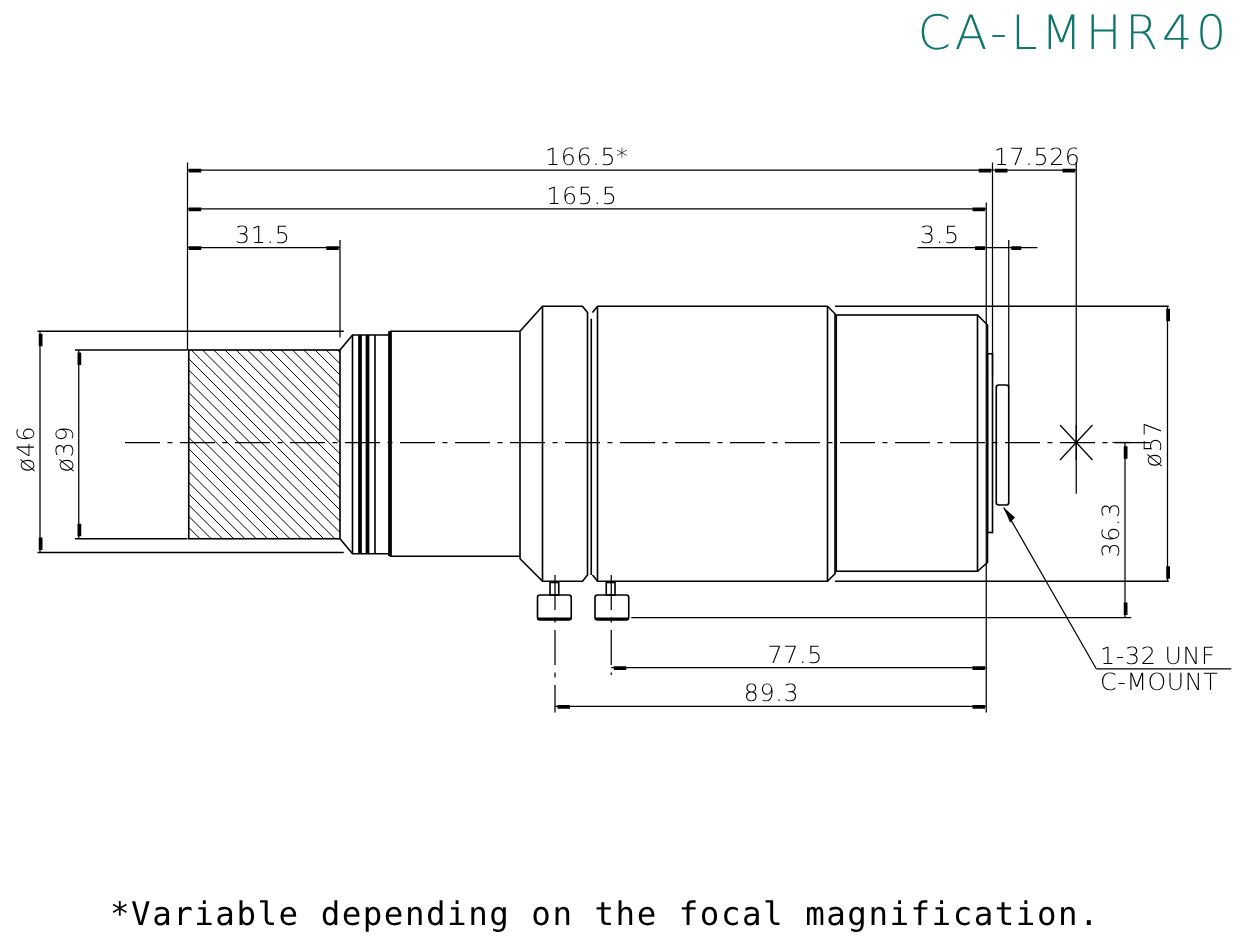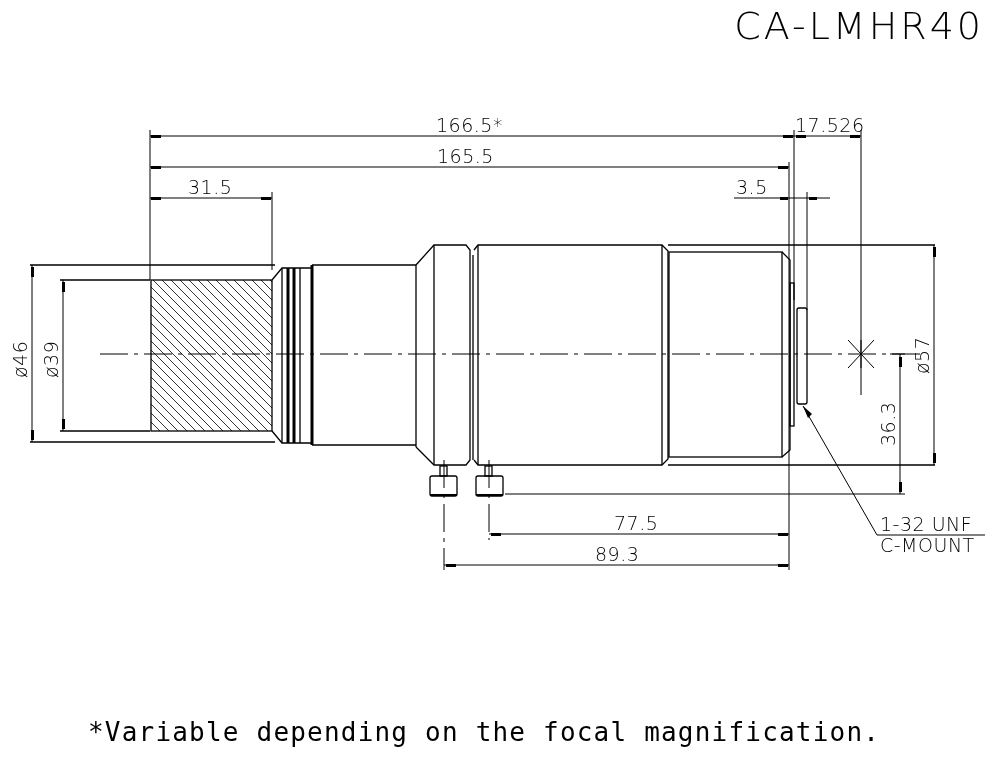--- a/index.html
+++ b/index.html
@@ -8,21 +8,21 @@
   #drawing { position: absolute; left: 0; top: 0; width: 1000px; height: 758px; }
   .ln { stroke: #000; stroke-width: 1.3; fill: none; }
   .thin { stroke: #000; stroke-width: 1; fill: none; }
   .thick { stroke: #000; stroke-width: 3; fill: none; }
   .center { stroke: #000; stroke-width: 1; fill: none; stroke-dasharray: 28 6 4 6; }
   .hatch { stroke: #000; stroke-width: 0.8; }
   .arrow { fill: #000; stroke: none; }
   .dimtxt { font-family: "DejaVu Sans", sans-serif; font-size: 19px; font-weight: 200;
             fill: #000; letter-spacing: 0.5px; }
   .title { position: absolute; right: 16px; top: 4px; font-family: "DejaVu Sans", sans-serif;
-           font-size: 38px; font-weight: 200; letter-spacing: 3px; color: #000000; }
+           font-size: 38px; font-weight: 200; letter-spacing: 3px; color: #0f766e; }
   .notes { position: absolute; left: 88px; top: 660px; font-family: "DejaVu Sans Mono", monospace;
            font-size: 26px; line-height: 29px; letter-spacing: 1.2px; white-space: pre; color: #000; }
   .notes div { height: 29px; }
 </style>
 </head>
 <body>
 
 <div class="title">CA-LMHR40</div>
 
 <svg id="drawing" viewBox="0 0 1000 758" xmlns="http://www.w3.org/2000/svg">

